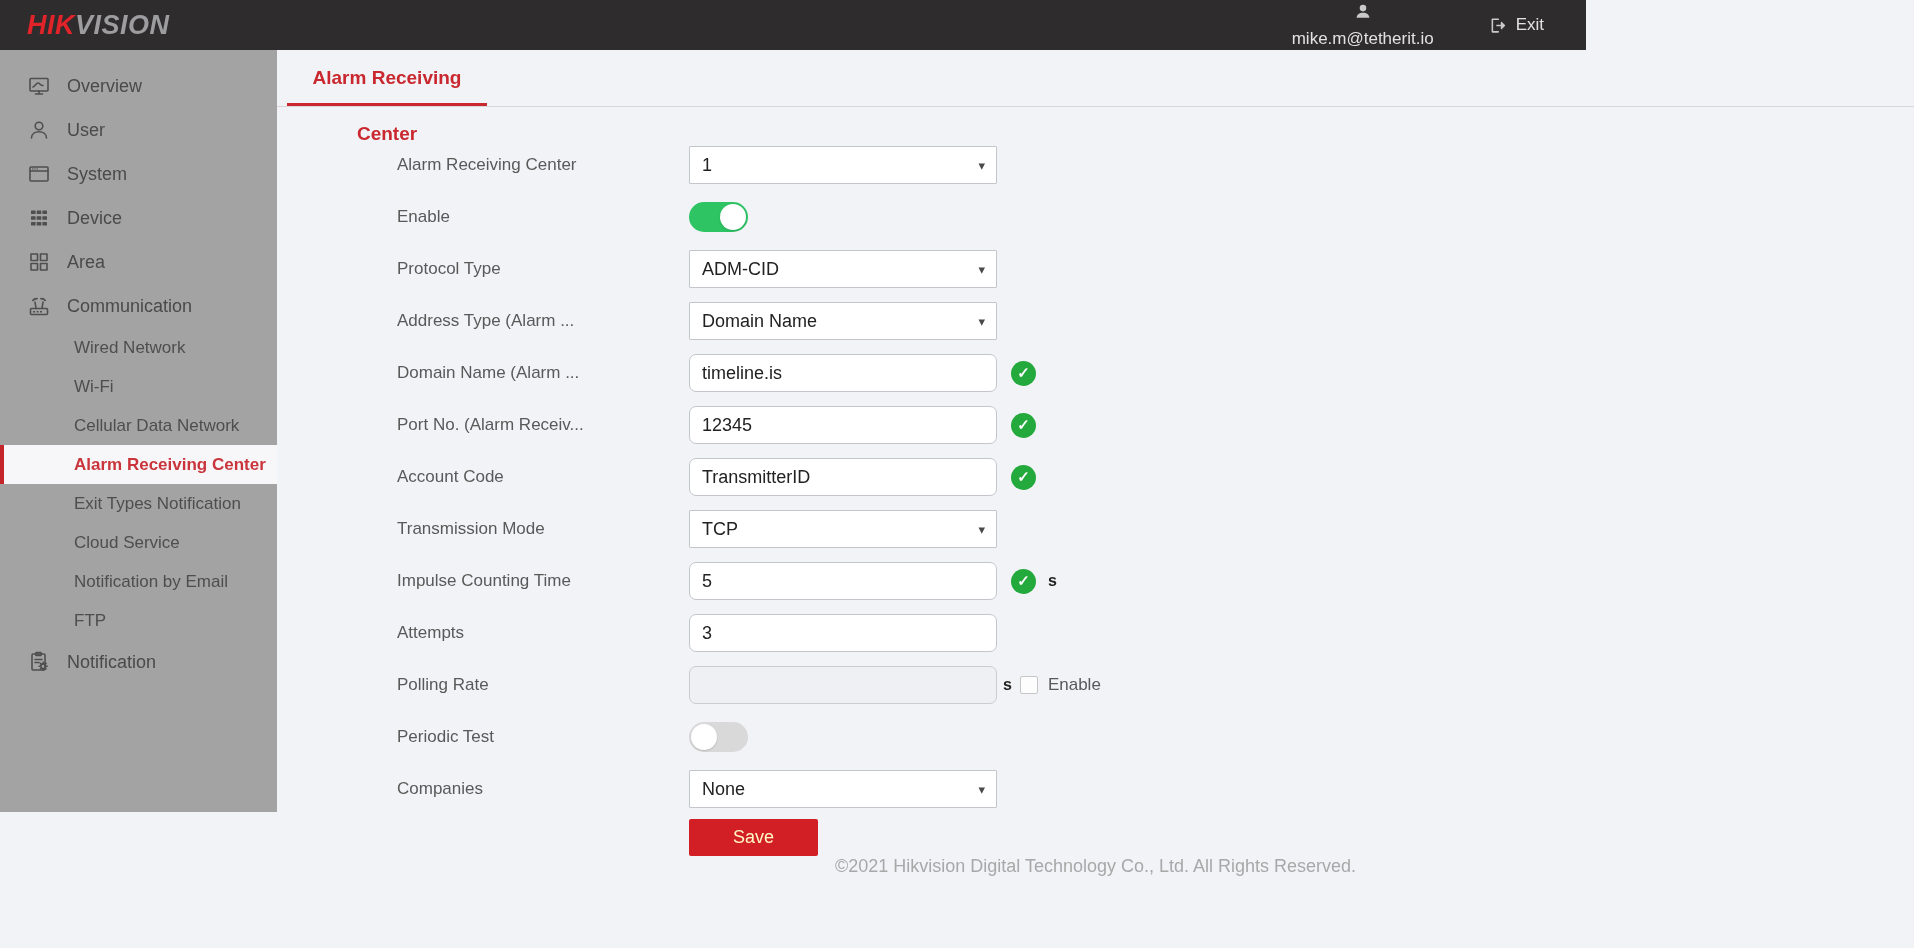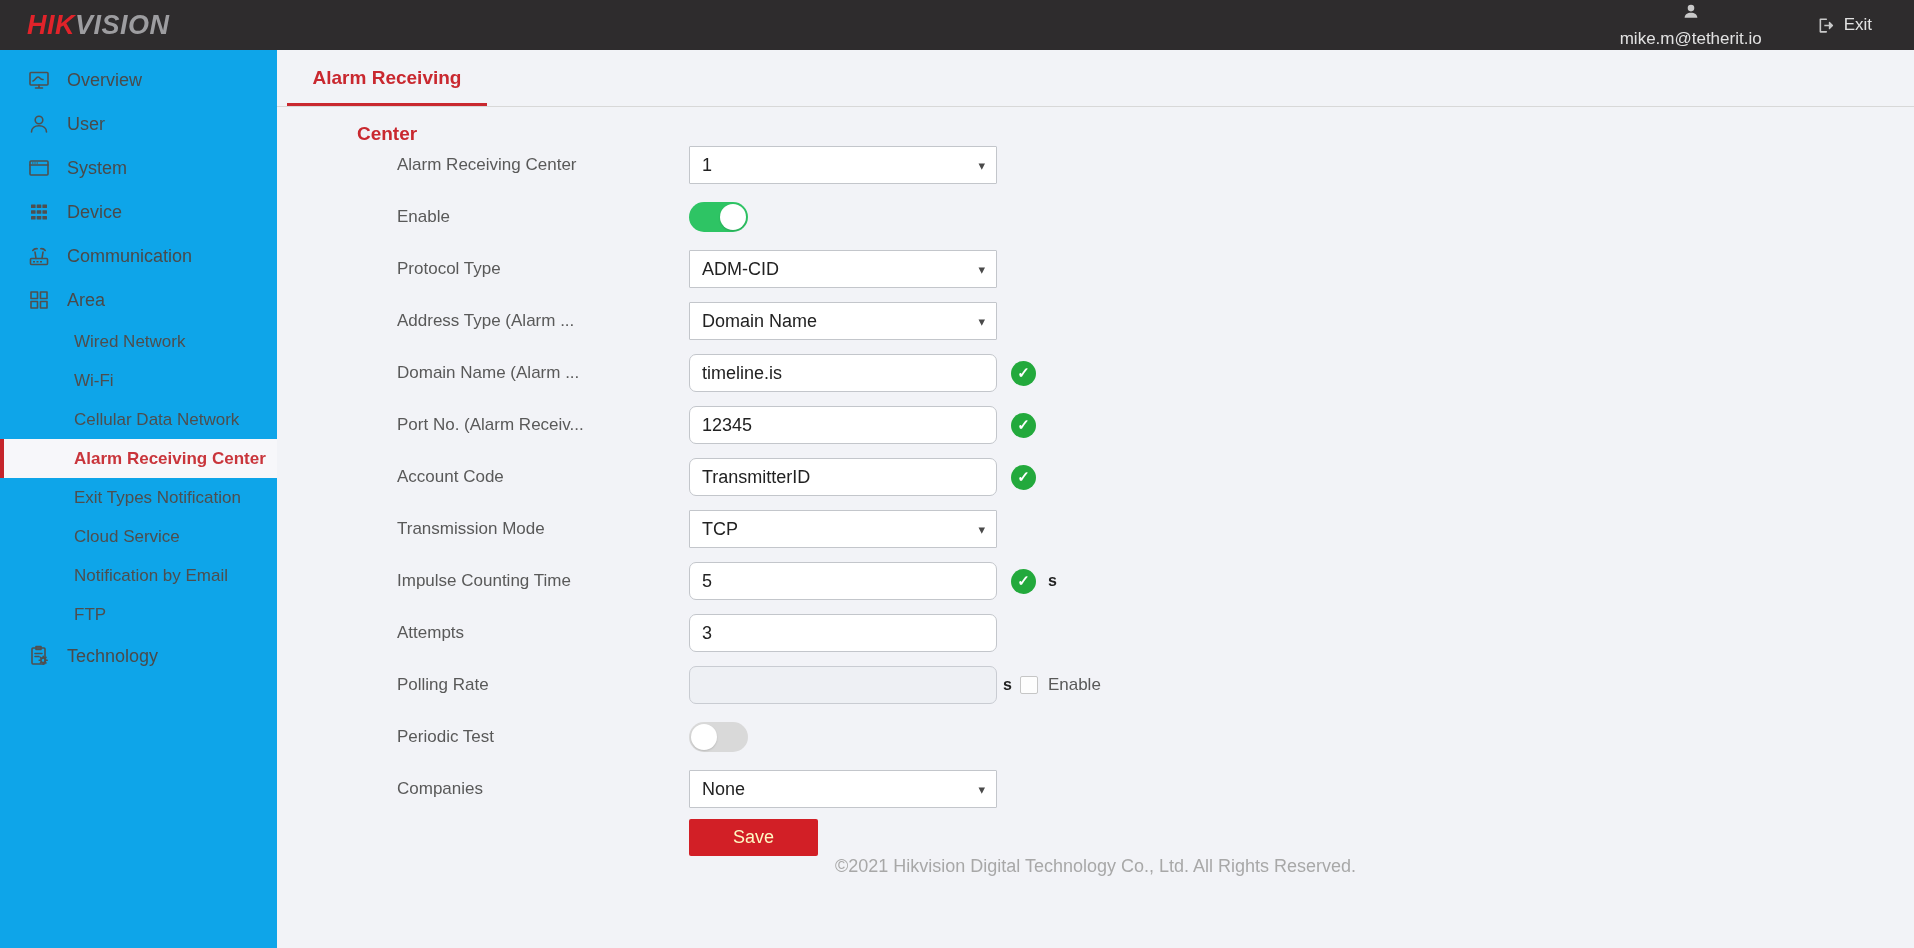--- a/index.html
+++ b/index.html
@@ -1,34 +1,34 @@
 <!DOCTYPE html>
 <html><head>
 <meta charset="utf-8">
 <style>
   * { box-sizing: border-box; margin: 0; padding: 0; }
   html,body { width:1914px; height:948px; overflow:hidden;
     font-family:"Liberation Sans", sans-serif; background:#f2f3f7; }
 
   
-  .topbar { position:absolute; top:0; left:0; width:1914px; height:50px;
+  .topbar { position:absolute; top:0; left:0; width:1586px; height:50px;
     background:#2e2c2d; display:flex; align-items:center;gap:38px; }
   .logo { margin-left:27px; font-style:italic; font-weight:bold;
     font-size:27px; letter-spacing:0.5px; user-select:none; }
   .logo .hik { color:#e1232a; }
   .logo .vision { color:#9d9da0; }
   .topbar-right { margin-left:auto; display:flex; align-items:center;
     padding-right:42px; color:#e2e2e2; font-size:17px; }
   .user-chip { display:flex; align-items:center; gap:9px; cursor:pointer;flex-direction:column; }
   .exit-chip { display:flex; align-items:center; gap:9px; margin-left:54px; cursor:pointer; }
   .topbar svg { display:block; }
 
   
-  .sidebar { position:absolute; top:50px; left:0; width:277px; height:898px;
-    background:#0ea5e9; padding-top:8px; }
+  .sidebar { position:absolute; top:50px; left:0; width:277px; height:762px;
+    background:#a3a3a3; padding-top:14px; }
   .side-item { height:44px; display:flex; align-items:center;
     padding-left:27px; color:#4a4a4a; font-size:18px; cursor:pointer; }
   .side-item .ic { width:24px; height:24px; margin-right:16px; flex:0 0 24px; }
   .side-sub { height:39px; display:flex; align-items:center;
     padding-left:74px; color:#4e4e4e; font-size:17px; cursor:pointer; }
   .side-sub.selected { background:#f7f7fa; border-left:4px solid #c5242b;
     padding-left:70px; color:#c9353b; font-weight:bold; }
 
   
   .main { position:absolute; top:50px; left:277px; width:1637px; height:898px; }
@@ -141,36 +141,36 @@
         <rect class="icfill" x="15.4" y="10.2" width="4.6" height="3.6" rx="0.5"></rect>
       <rect class="icfill" x="4" y="15.9" width="4.6" height="3.6" rx="0.5"></rect>
         <rect class="icfill" x="9.7" y="15.9" width="4.6" height="3.6" rx="0.5"></rect>
         <rect class="icfill" x="15.4" y="15.9" width="4.6" height="3.6" rx="0.5"></rect>
     </svg>
     <span>Device</span>
   </div>
 
   <div class="side-item">
     <svg class="ic" viewBox="0 0 24 24">
+        <rect class="icstroke" x="4" y="4" width="6.5" height="6.5"></rect>
+        <rect class="icstroke" x="13.5" y="4" width="6.5" height="6.5"></rect>
+        <rect class="icstroke" x="4" y="13.5" width="6.5" height="6.5"></rect>
+        <rect class="icstroke" x="13.5" y="13.5" width="6.5" height="6.5"></rect>
+      </svg>
+    <span>Area</span>
+  </div>
+
+  <div class="side-item">
+    <svg class="ic" viewBox="0 0 24 24">
         <rect class="icstroke" x="3.5" y="14.5" width="17" height="6" rx="1"></rect>
         <path class="icstroke" d="M9 14.5 8 8M15 14.5 16 8"></path>
         <path class="icstroke" d="M5.8 6.5a4.5 4.5 0 0 1 4.4-1.8M18.2 6.5a4.5 4.5 0 0 0-4.4-1.8"></path>
         <path class="icfill" d="M6 17h2v1.4H6zM9.5 17h2v1.4h-2zM13 17h2v1.4h-2z"></path>
       </svg>
     <span>Communication</span>
-  </div>
-
-  <div class="side-item">
-    <svg class="ic" viewBox="0 0 24 24">
-        <rect class="icstroke" x="4" y="4" width="6.5" height="6.5"></rect>
-        <rect class="icstroke" x="13.5" y="4" width="6.5" height="6.5"></rect>
-        <rect class="icstroke" x="4" y="13.5" width="6.5" height="6.5"></rect>
-        <rect class="icstroke" x="13.5" y="13.5" width="6.5" height="6.5"></rect>
-      </svg>
-    <span>Area</span>
   </div>
 
   <div class="side-sub">
       <span>Wired Network</span>
     </div>
   <div class="side-sub">
       <span>Wi-Fi</span>
     </div>
   <div class="side-sub">
       <span>Cellular Data Network</span>
@@ -192,21 +192,21 @@
     </div>
 
   <div class="side-item">
     <svg class="ic" viewBox="0 0 24 24">
         <rect class="icstroke" x="5" y="4" width="13" height="16" rx="1"></rect>
         <rect class="icstroke" x="9" y="2.6" width="5" height="2.8"></rect>
         <path class="icstroke" d="M8 9.5h7M8 12.5h4"></path>
         <circle class="icstroke" cx="16.2" cy="16.2" r="2.3"></circle>
         <path class="icstroke" d="M16.2 13.2v-1M16.2 19.2v1M13.2 16.2h-1M19.2 16.2h1M14.1 14.1l-.7-.7M18.3 18.3l.7.7M14.1 18.3l-.7.7M18.3 14.1l.7-.7"></path>
       </svg>
-    <span>Technology</span>
+    <span>Notification</span>
   </div>
 </div>
 
 <div class="main">
   <div class="tabbar">
     <div class="tab">Alarm Receiving Center</div>
   </div>
 
   <div class="form">
 

